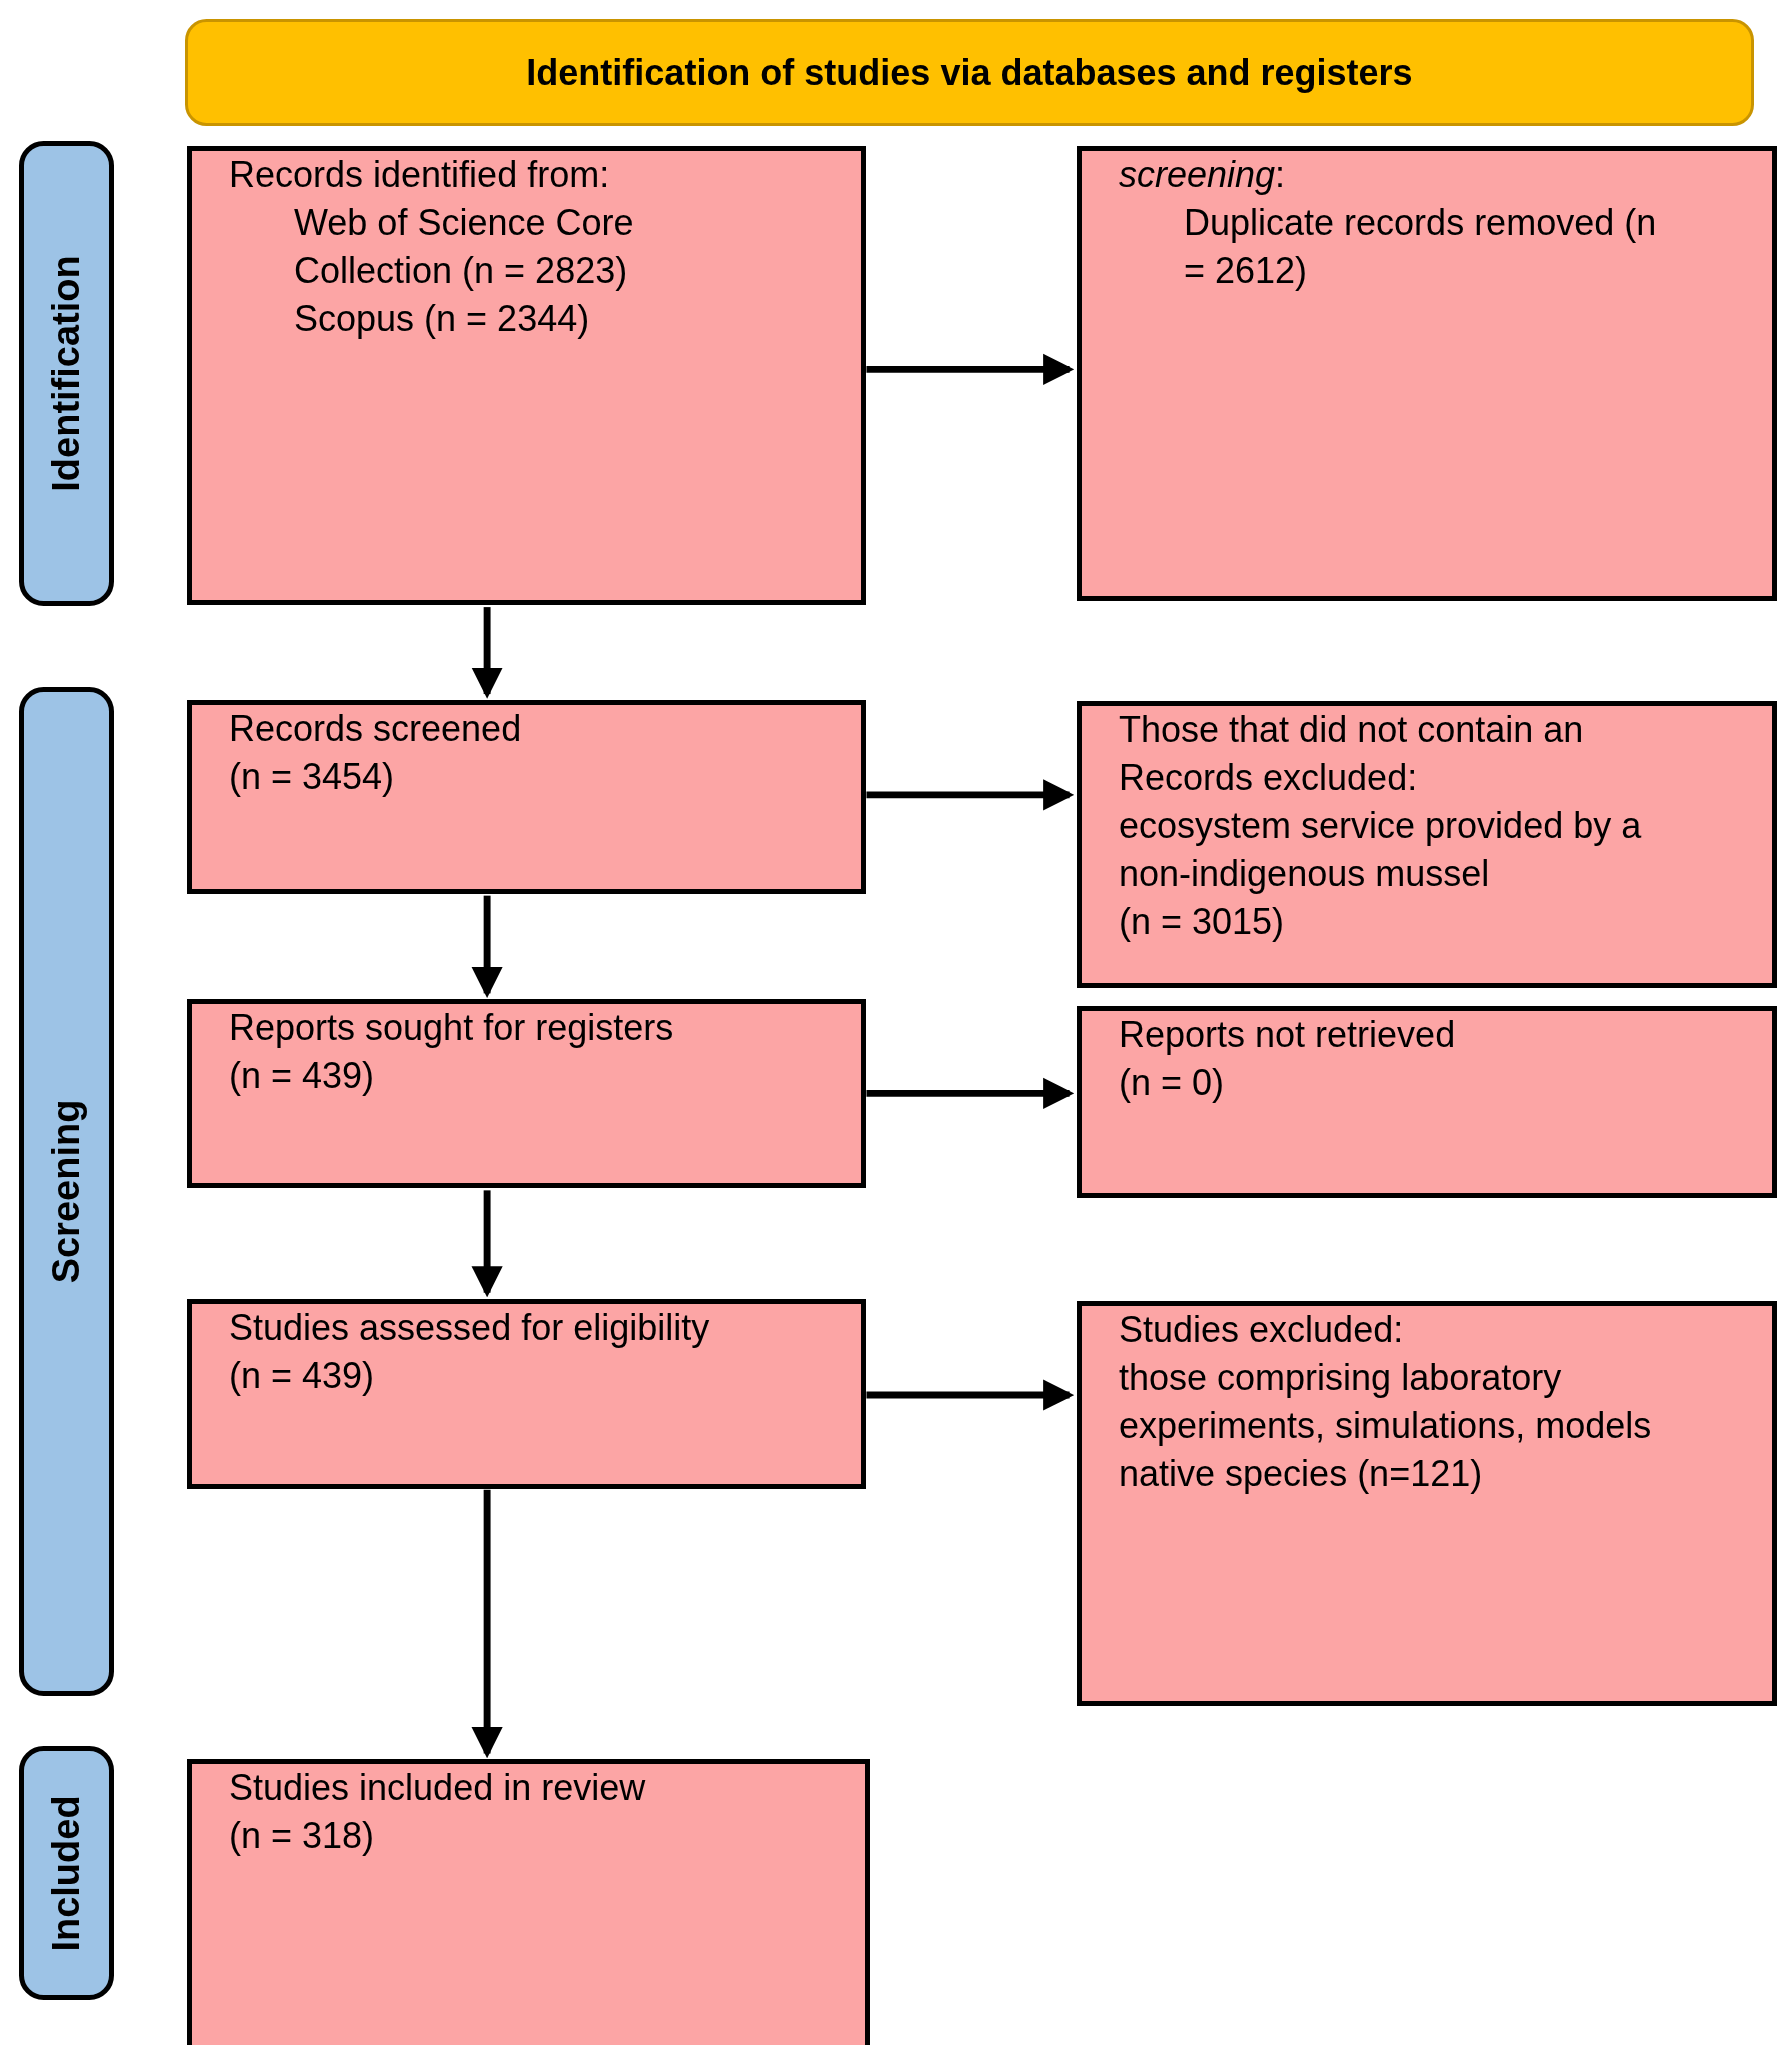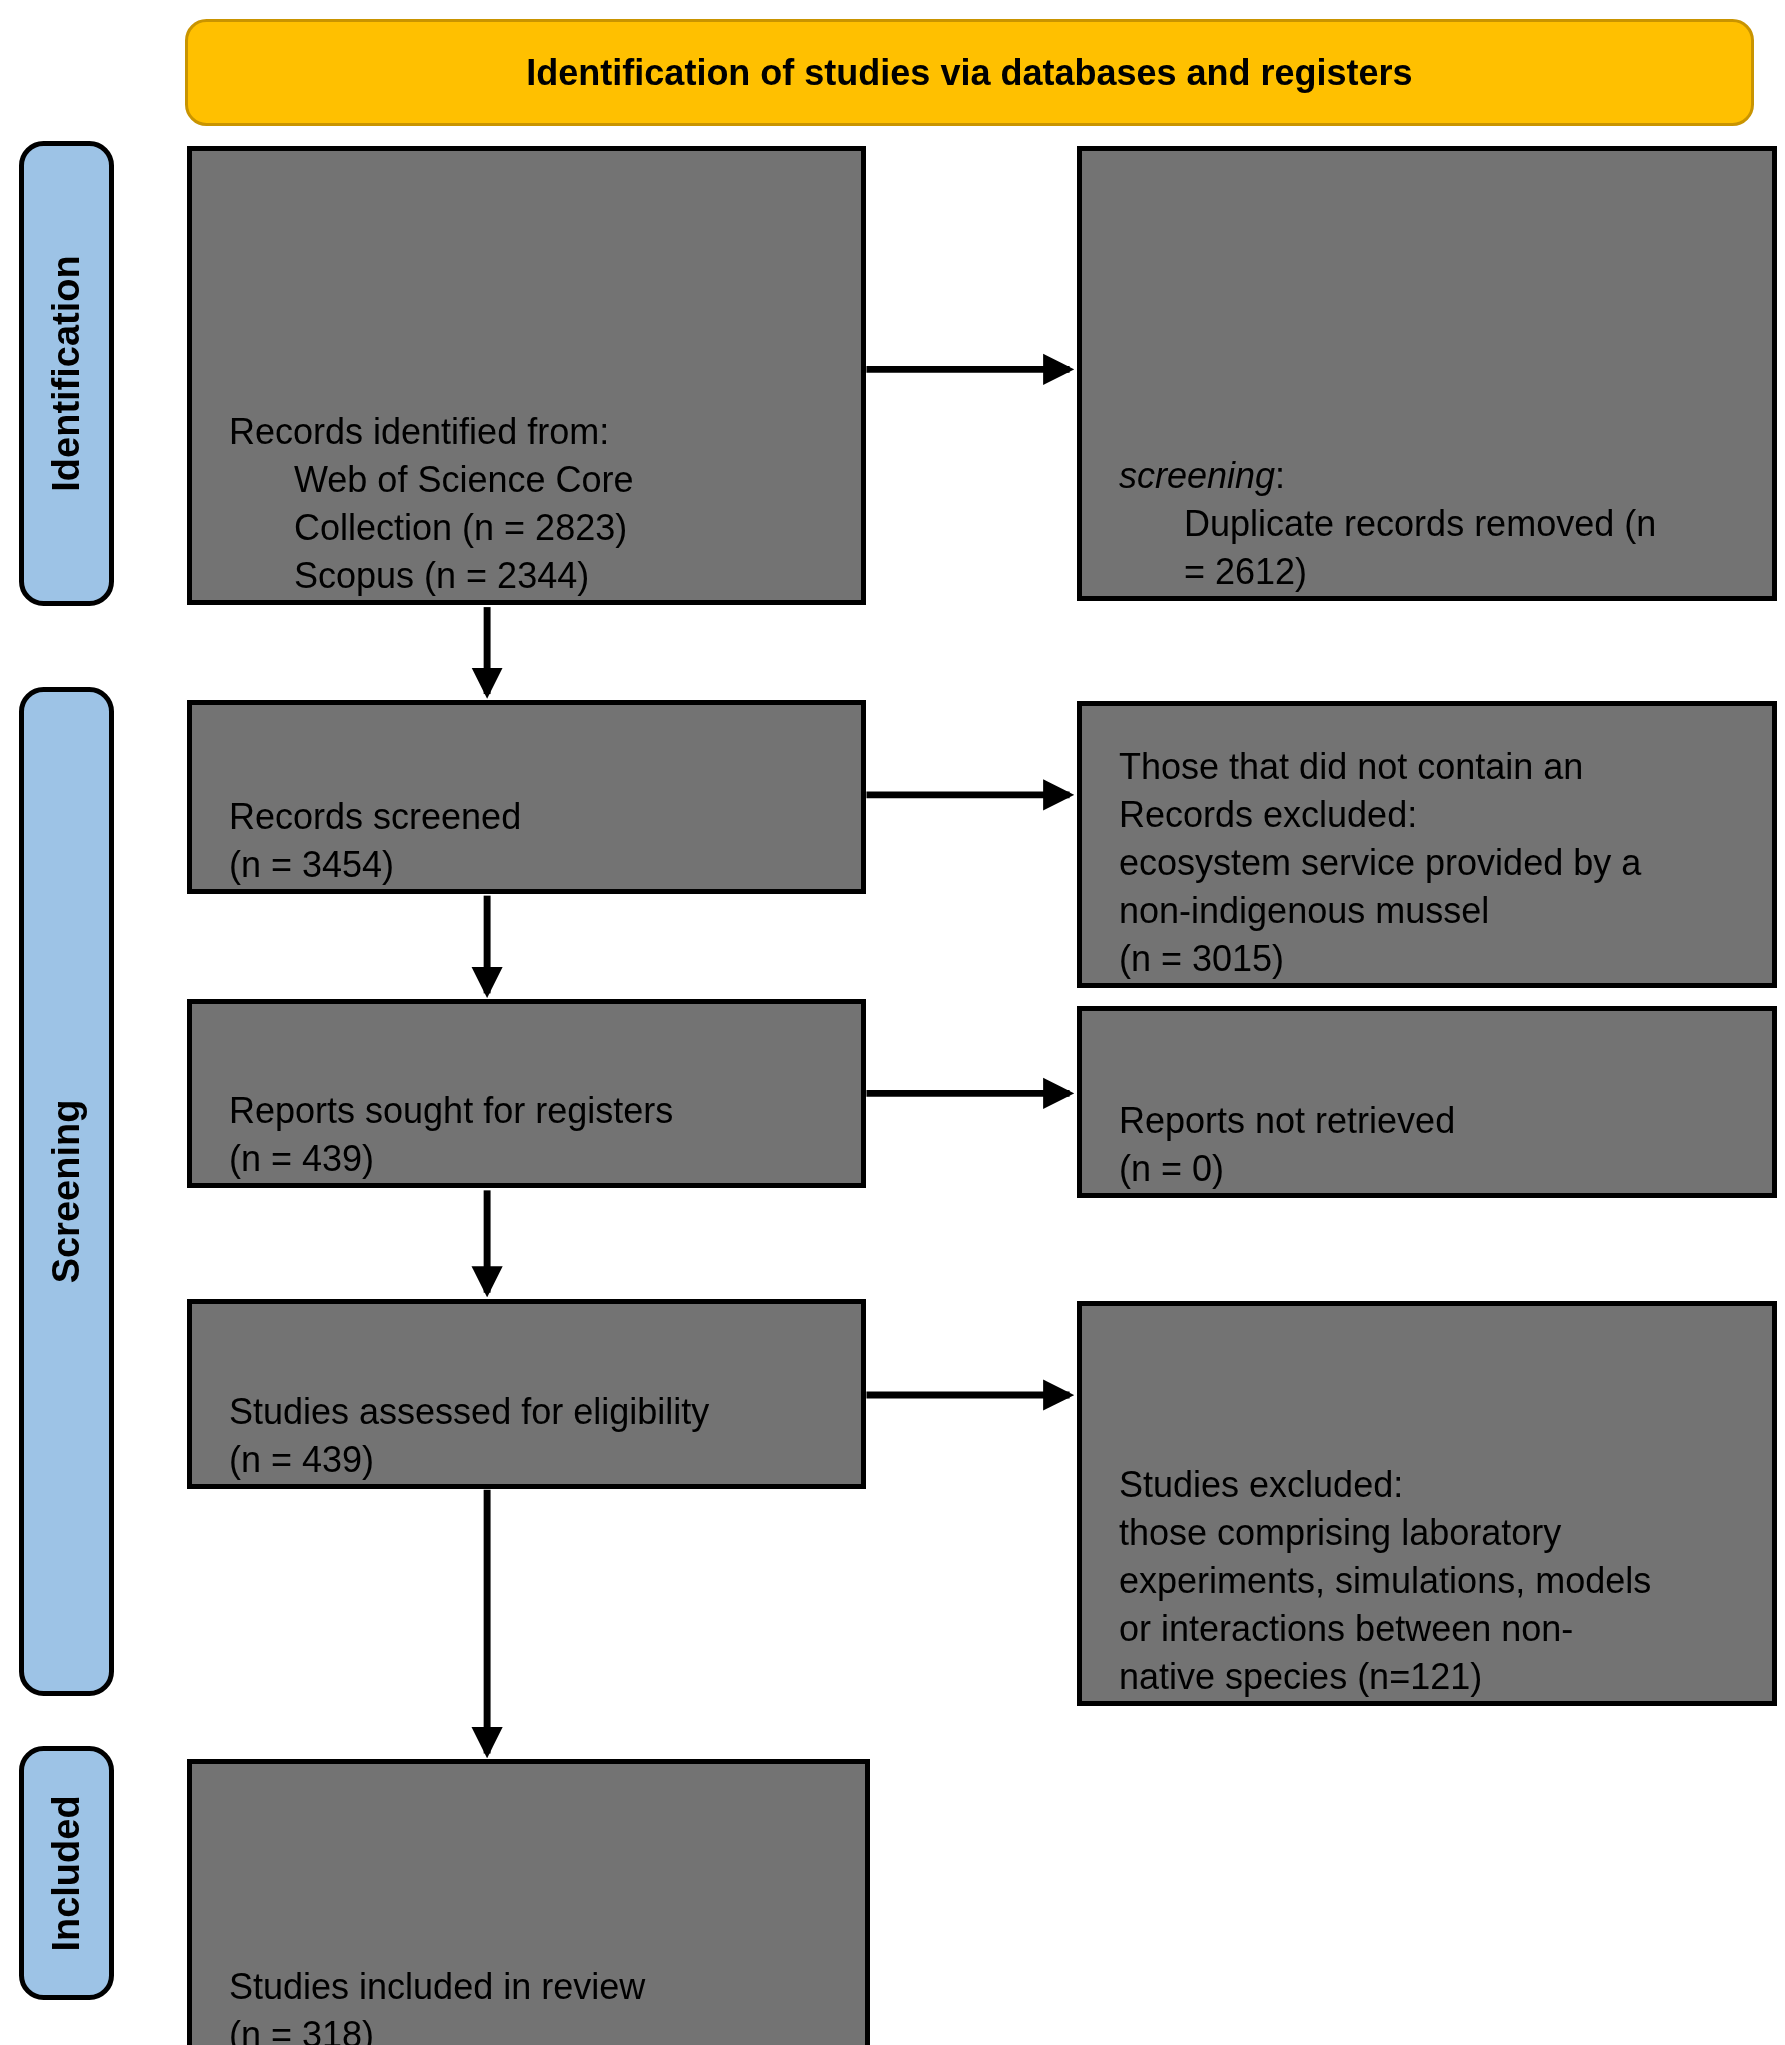--- a/index.html
+++ b/index.html
@@ -33,24 +33,24 @@
     box-sizing:border-box;
     display:flex;align-items:center;justify-content:center;
   }
   .stage .vtext{
     transform:rotate(-90deg);
     white-space:nowrap;
     font-size:38px;font-weight:bold;
   }
   .box{
     position:absolute;
-    background:#737373;
+    background:#fca5a5;
     border:5.4px solid var(--line);
     box-sizing:border-box;
-    display:flex;align-items:flex-end;
+    display:flex;align-items:flex-start;
     padding-left:37px;padding-right:20px;
   }
   .box-text{width:100%;}
   .line{
     font-size:36px;line-height:48px;
     white-space:nowrap;
   }
   .line.indent{padding-left:65px;}
   .arrows{
     position:absolute;left:0;top:0;width:1786px;height:2046px;
@@ -138,21 +138,20 @@
       <div class="line">Reports not retrieved</div>
       <div class="line">(n = 0)</div>
     </div>
   </div>
 
   <div class="box" style="left:1077px;top:1301px;width:700px;height:405px;">
     <div class="box-text">
       <div class="line">Studies excluded:</div>
       <div class="line">those comprising laboratory</div>
       <div class="line">experiments, simulations, models</div>
-      <div class="line">or interactions between non-</div>
       <div class="line">native species (n=121)</div>
     </div>
   </div>
 
   <svg class="arrows" viewBox="0 0 2321 2659">
     <defs>
       <marker id="ah" viewBox="0 0 10 10" refX="8.5" refY="5" markerWidth="4.5" markerHeight="5" orient="auto">
         <path d="M0,0 L10,5 L0,10 z"></path>
       </marker>
     </defs>

